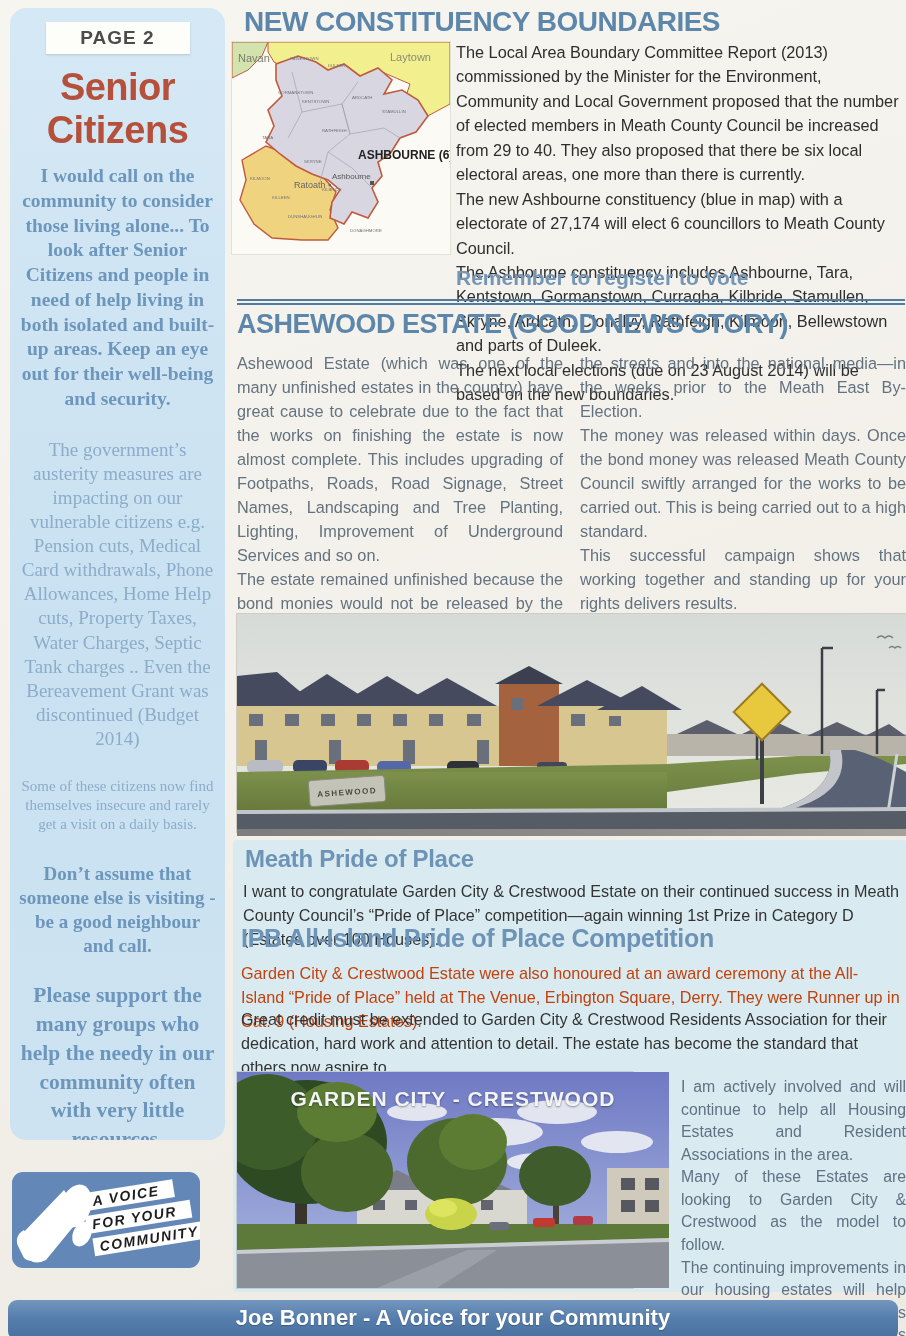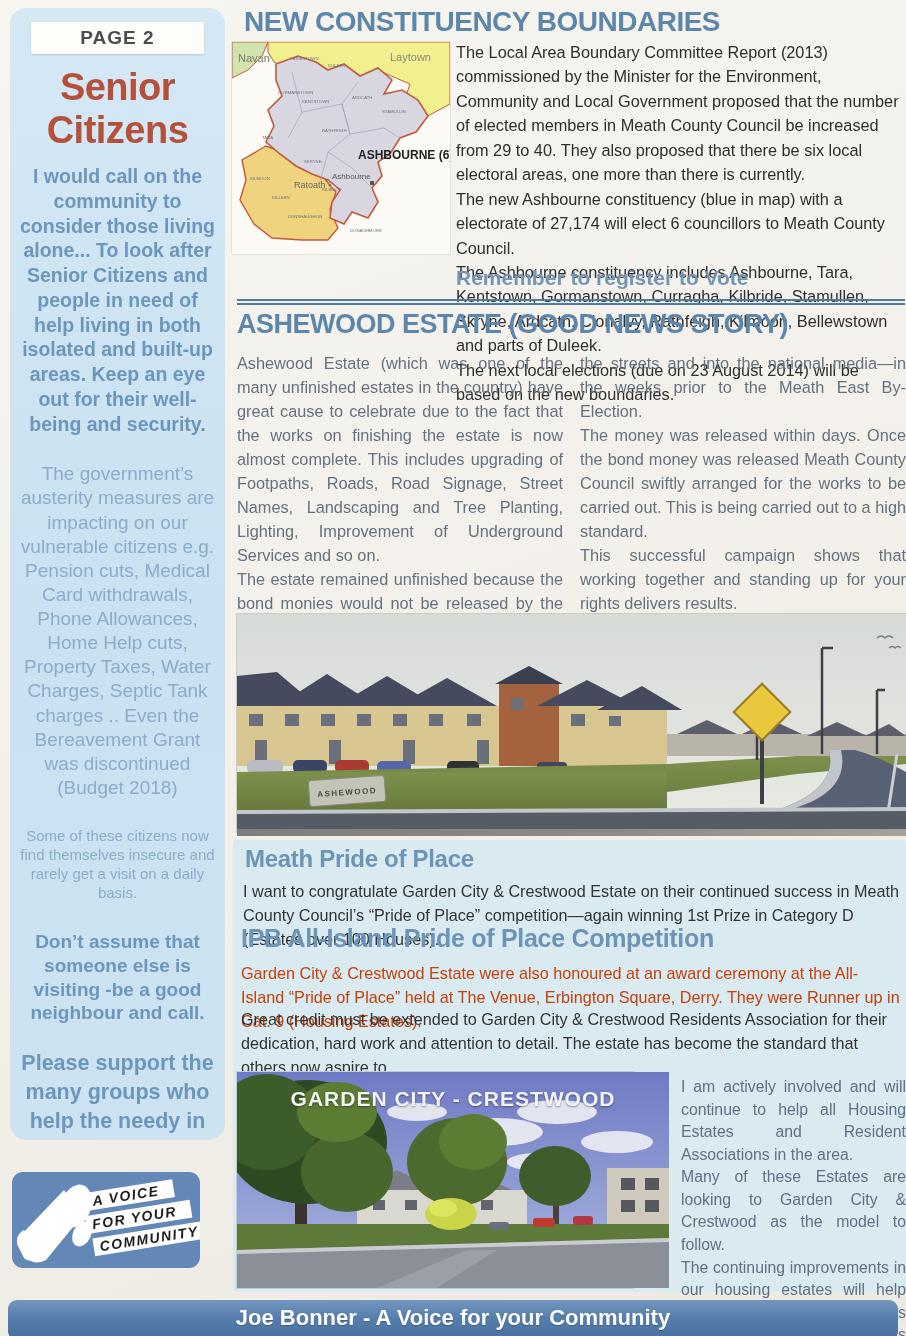--- a/index.html
+++ b/index.html
@@ -4,25 +4,25 @@
 <style>
   html,body{margin:0;padding:0;}
   body{width:906px;height:1336px;font-family:"Liberation Sans",sans-serif;
        background:linear-gradient(160deg,#f7f5f0 0%,#f2efe9 60%,#edeae4 100%);}
   .page{position:relative;width:906px;height:1336px;overflow:hidden;}
 
   
   .sidebar{position:absolute;left:10px;top:8px;width:215px;height:1132px;
            background:linear-gradient(180deg,#d5e8f5 0%,#c9e1f1 55%,#cde3f2 100%);
            border-radius:16px;overflow:hidden;text-align:center;}
-  .page-badge{margin:14px auto 0;width:173px;height:32px;background:#fdfdfa;
+  .page-badge{margin:14px auto 0;width:144px;height:32px;background:#fdfdfa;
               box-shadow:0 1px 2px rgba(0,0,0,.15);display:flex;align-items:center;justify-content:center;
               font-weight:bold;font-size:19px;color:#4b4b4b;letter-spacing:1px;}
   .sc-title{margin-top:12px;font-size:38px;font-weight:bold;color:#b5503b;letter-spacing:-0.5px;}
-  .sb-p{margin:12px 8px 0;color:#6d96bc;}
+  .sb-p{margin:12px 8px 0;color:#6d96bc;font-family:Liberation Serif, serif;}
   .sb-p1{font-weight:bold;font-size:19.5px;line-height:1.27;}
   .sb-p2{margin-top:26px;font-weight:normal;font-size:19px;line-height:1.27;color:#8cacc9;}
   .sb-p3{margin-top:26px;font-weight:normal;font-size:15px;line-height:1.27;color:#8cacc9;}
   .sb-p4{margin-top:28px;font-weight:bold;font-size:19px;line-height:1.25;}
   .sb-p5{margin-top:24px;font-weight:bold;font-size:21.5px;line-height:1.34;}
 
   
   .logo-box{position:absolute;left:12px;top:1172px;width:188px;height:96px;}
 
   
@@ -72,21 +72,21 @@
 </style>
 </head>
 <body>
 
 <div class="page">
 
   <div class="sidebar">
     <div class="page-badge">PAGE 2</div>
     <div class="sc-title">Senior Citizens</div>
     <div class="sb-p sb-p1">I would call on the community to consider those living alone... To look after Senior Citizens and people in need of help living in both isolated and built-up areas. Keep an eye out for their well-being and security.</div>
-    <div class="sb-p sb-p2">The government’s austerity measures are impacting on our vulnerable citizens e.g. Pension cuts, Medical Card withdrawals, Phone Allowances, Home Help cuts, Property Taxes, Water Charges, Septic Tank charges .. Even the Bereavement Grant was discontinued (Budget 2018)</div>
+    <div class="sb-p sb-p2">The government’s austerity measures are impacting on our vulnerable citizens e.g. Pension cuts, Medical Card withdrawals, Phone Allowances, Home Help cuts, Property Taxes, Water Charges, Septic Tank charges .. Even the Bereavement Grant was discontinued (Budget 2014)</div>
     <div class="sb-p sb-p3">Some of these citizens now find themselves insecure  and rarely get a visit on a daily basis.</div>
     <div class="sb-p sb-p4">Don’t assume that someone else is visiting -be a good neighbour and call.</div>
     <div class="sb-p sb-p5">Please support the many groups who help the needy in our community often with very little resources.</div>
   </div>
 
   <div class="logo-box">
     <svg width="188" height="96" viewBox="0 0 188 96">
       <rect x="0" y="0" width="188" height="96" rx="11" fill="#6387b7"></rect>
 
       <g fill="#ffffff">

